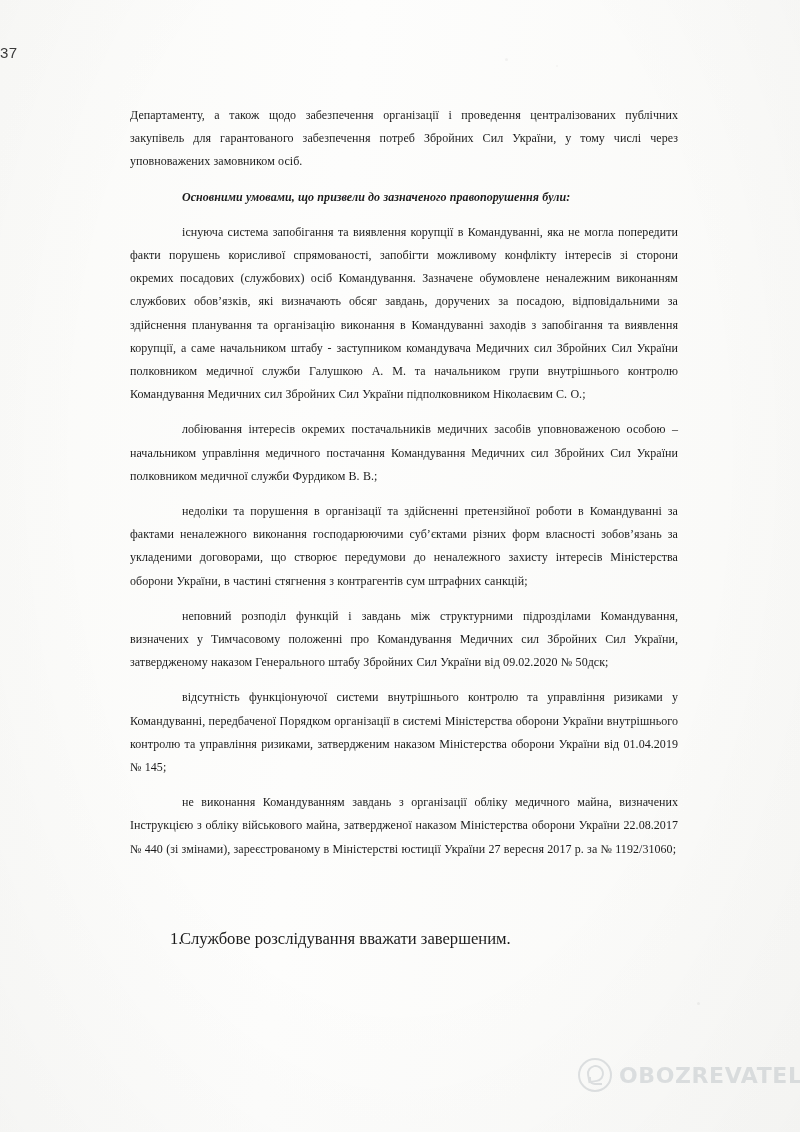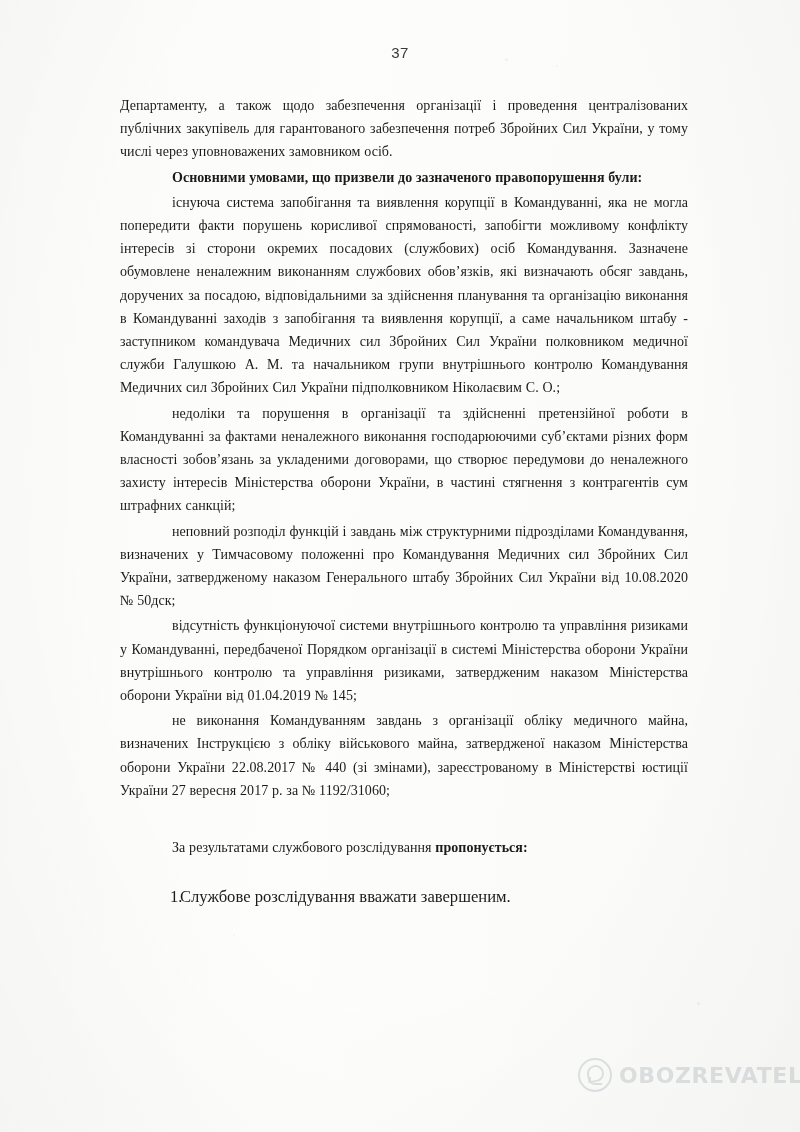--- a/index.html
+++ b/index.html
@@ -24,46 +24,46 @@
     background:
       radial-gradient(ellipse at 50% 40%, rgba(255,255,255,0) 55%, rgba(0,0,0,0.025) 100%),
       linear-gradient(95deg, rgba(250,250,248,1) 0%, rgba(253,253,252,1) 40%, rgba(249,249,247,1) 100%);
     pointer-events: none;
   }
   .page-number {
     position: absolute;
     top: 44px;
     left: 0;
     width: 800px;
-    text-align: center;
     font-size: 15px;
     font-family: "Liberation Sans", "DejaVu Sans", sans-serif;
     color: #3a3a3a;
     letter-spacing: 0.5px;
   }
   .body-text {
     position: absolute;
     left: 118px;
     top: 92px;
     width: 572px;
   }
   p.para {
-    margin: 2px;
+    margin: 12px;
     text-align: justify;
     text-justify: inter-word;
-    font-size: 14px;
+    font-size: 12px;
     line-height: 23.2px;
     letter-spacing: 0.05px;
     word-spacing: 0.2px;
   }
   p.para.indent {
     text-indent: 52px;
   }
   .bold-italic {
     font-weight: bold;
+    font-style: italic;
   }
   .bold {
     font-weight: bold;
   }
   .spacer-md { height: 24px; }
   .spacer-lg { height: 30px; }
 
   
   .num-item {
     display: block;
@@ -152,33 +152,33 @@
   <div class="page-number">37</div>
 
   <div class="body-text">
 
     <p class="para">Департаменту, а також щодо забезпечення організації і проведення централізованих публічних закупівель для гарантованого забезпечення потреб Збройних Сил України, у тому числі через уповноважених замовником осіб.</p>
 
     <p class="para indent bold-italic">Основними умовами, що призвели до зазначеного правопорушення були:</p>
 
     <p class="para indent">існуюча система запобігання та виявлення корупції в Командуванні, яка не могла попередити факти порушень корисливої спрямованості, запобігти можливому конфлікту інтересів зі сторони окремих посадових (службових) осіб Командування. Зазначене обумовлене неналежним виконанням службових обов’язків, які визначають обсяг завдань, доручених за посадою, відповідальними за здійснення планування та організацію виконання в Командуванні заходів з запобігання та виявлення корупції, а саме начальником штабу - заступником командувача Медичних сил Збройних Сил України полковником медичної служби Галушкою А. М. та начальником групи внутрішнього контролю Командування Медичних сил Збройних Сил України підполковником Ніколаєвим С. О.;</p>
 
+    <p class="para indent">лобіювання інтересів окремих постачальників медичних засобів уповноваженою особою – начальником управління медичного постачання Командування Медичних сил Збройних Сил України полковником медичної служби Фурдиком В. В.;</p>
 
     <p class="para indent">недоліки та порушення в організації та здійсненні претензійної роботи в Командуванні за фактами неналежного виконання господарюючими суб’єктами різних форм власності зобов’язань за укладеними договорами, що створює передумови до неналежного захисту інтересів Міністерства оборони України, в частині стягнення з контрагентів сум штрафних санкцій;</p>
 
-    <p class="para indent">неповний розподіл функцій і завдань між структурними підрозділами Командування, визначених у Тимчасовому положенні про Командування Медичних сил Збройних Сил України, затвердженому наказом Генерального штабу Збройних Сил України від 10.08.2020 № 50дск;</p>
+    <p class="para indent">неповний розподіл функцій і завдань між структурними підрозділами Командування, визначених у Тимчасовому положенні про Командування Медичних сил Збройних Сил України, затвердженому наказом Генерального штабу Збройних Сил України від 09.02.2020 № 50дск;</p>
 
     <p class="para indent">відсутність функціонуючої системи внутрішнього контролю та управління ризиками у Командуванні, передбаченої Порядком організації в системі Міністерства оборони України внутрішнього контролю та управління ризиками, затвердженим наказом Міністерства оборони України від 01.04.2019 № 145;</p>
 
     <p class="para indent">не виконання Командуванням завдань з організації обліку медичного майна, визначених Інструкцією з обліку військового майна, затвердженої наказом Міністерства оборони України 22.08.2017 № 440 (зі змінами), зареєстрованому в Міністерстві юстиції України 27 вересня 2017 р. за № 1192/31060;</p>
 
 
     <div class="spacer-lg"></div>
 
-    <p class="para indent"><span>За результатами службового розслідування </span><span class="bold">пропонується:</span></p>
 
     <div class="spacer-md"></div>
 
     <p class="num-item"><span class="num">1.</span><span>Службове розслідування вважати завершеним.</span></p>
 
   </div>
 
   <div class="watermark">
     <span class="mark-circle"></span>
     <span class="mark-text">OBOZREVATEL</span>

